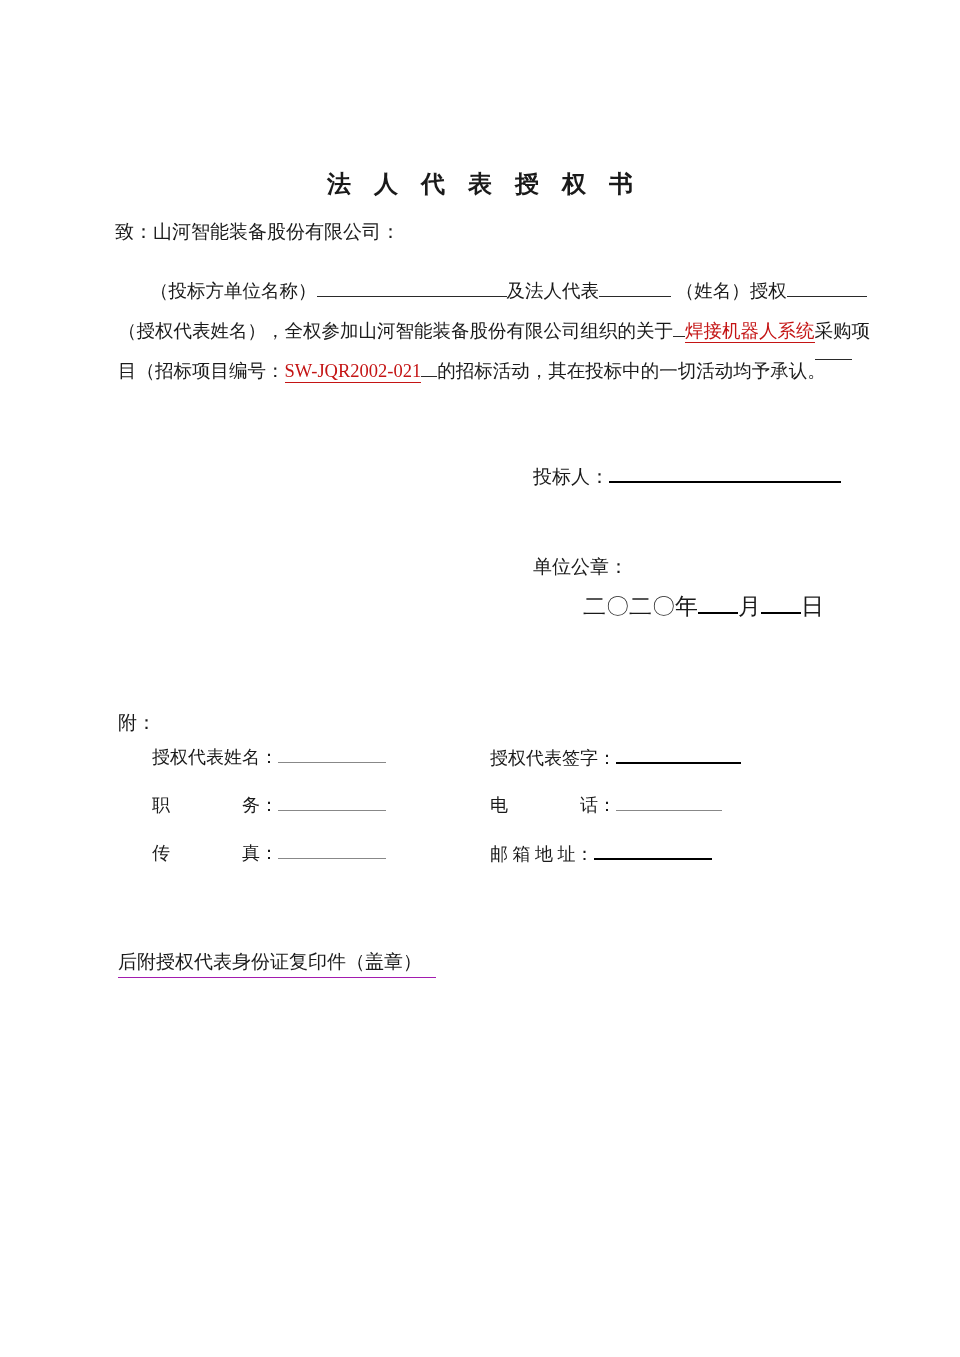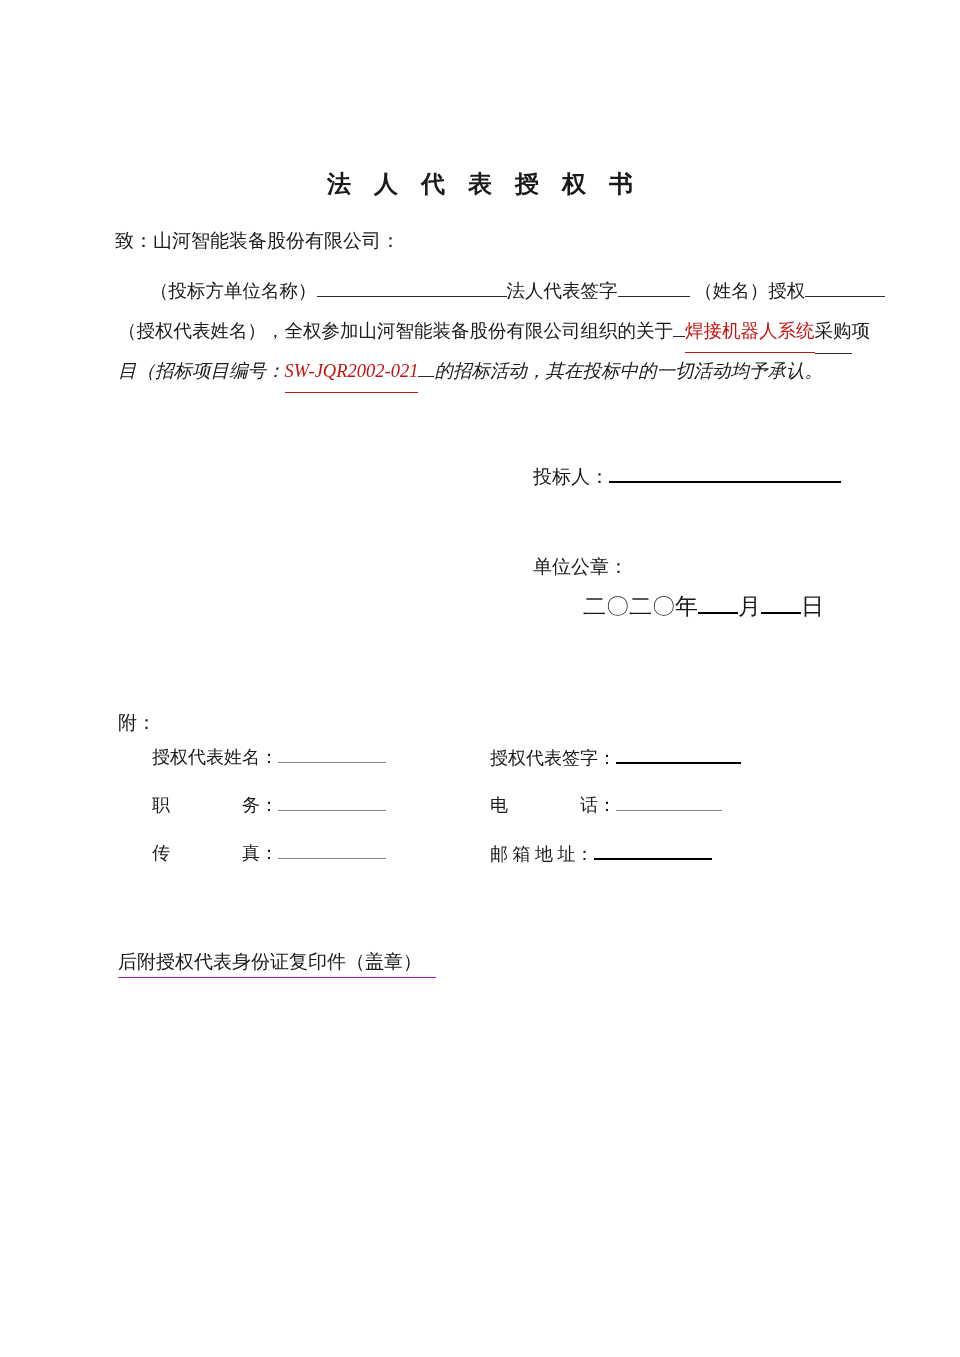--- a/index.html
+++ b/index.html
@@ -23,46 +23,46 @@
     left: 0;
     width: 100%;
     text-align: center;
     font-size: 24px;
     font-weight: bold;
     letter-spacing: 23px;
     text-indent: 23px;
     margin: 0;
   }
   .salutation {
-    top: 228px;
+    top: 219px;
     left: 115px;
     font-size: 19px;
   }
   .para-line { font-size: 18.5px; }
   .pl1 { top: 277px; left: 150px; }
   .pl2 { top: 317px; left: 118px; }
-  .pl3 { top: 357px; left: 118px; font-style: italic; }
+  .pl3 { top: 357px; left: 118px; }
 
   .blank {
     display: inline-block;
     height: 1.05em;
     vertical-align: baseline;
     border-bottom: 1px solid #2a2a2a;
   }
   .blank.bold  { border-bottom: 2px solid #000000; }
   .blank.thin  { border-bottom: 1px solid #888888; }
 
   .red-fill {
     color: #c41414;
     border-bottom: 1px solid #c41414;
-    padding-bottom: 11px;
+    padding-bottom: 1px;
   }
   .black-fill {
     border-bottom: 1px solid #2a2a2a;
-    padding-bottom: 12px;
+    padding-bottom: 18px;
   }
 
   .sig-row { font-size: 19px; left: 533px; }
   .sig-row-1 { top: 461px; }
   .sig-row-2 { top: 509px; }
   .sig-row-3 { top: 554px; }
   .date-row  { top: 588px; left: 583px; font-size: 23px; }
 
   .att-heading { top: 710px; left: 118px; font-size: 19px; }
   .att-row { font-size: 18px; }
@@ -84,21 +84,21 @@
 </head>
 <body>
 
 <div class="page">
 
   <h1 class="abs doc-title">法人代表授权书</h1>
 
   <div class="abs salutation">致：山河智能装备股份有限公司：</div>
 
   <div class="abs para-line pl1">
-    <span>（投标方单位名称）</span><span class="blank" style="width:190px"></span><span>法人代表签字</span><span class="blank" style="width:72px"></span>&nbsp;<span>（姓名）授权</span><span class="blank" style="width:80px"></span>
+    <span>（投标方单位名称）</span><span class="blank" style="width:190px"></span><span>及法人代表</span><span class="blank" style="width:72px"></span>&nbsp;<span>（姓名）授权</span><span class="blank" style="width:80px"></span>
   </div>
 
   <div class="abs para-line pl2">
     <span>（授权代表姓名），全权参加山河智能装备股份有限公司组织的关于</span><span class="blank" style="width:12px"></span><span class="red-fill">焊接机器人系统</span><span class="black-fill">采购</span><span>项</span>
   </div>
 
   <div class="abs para-line pl3">
     <span>目（招标项目编号：</span><span class="red-fill">SW-JQR2002-021</span><span class="blank" style="width:16px"></span><span>的招标活动，其在投标中的一切活动均予承认。</span>
   </div>
 

